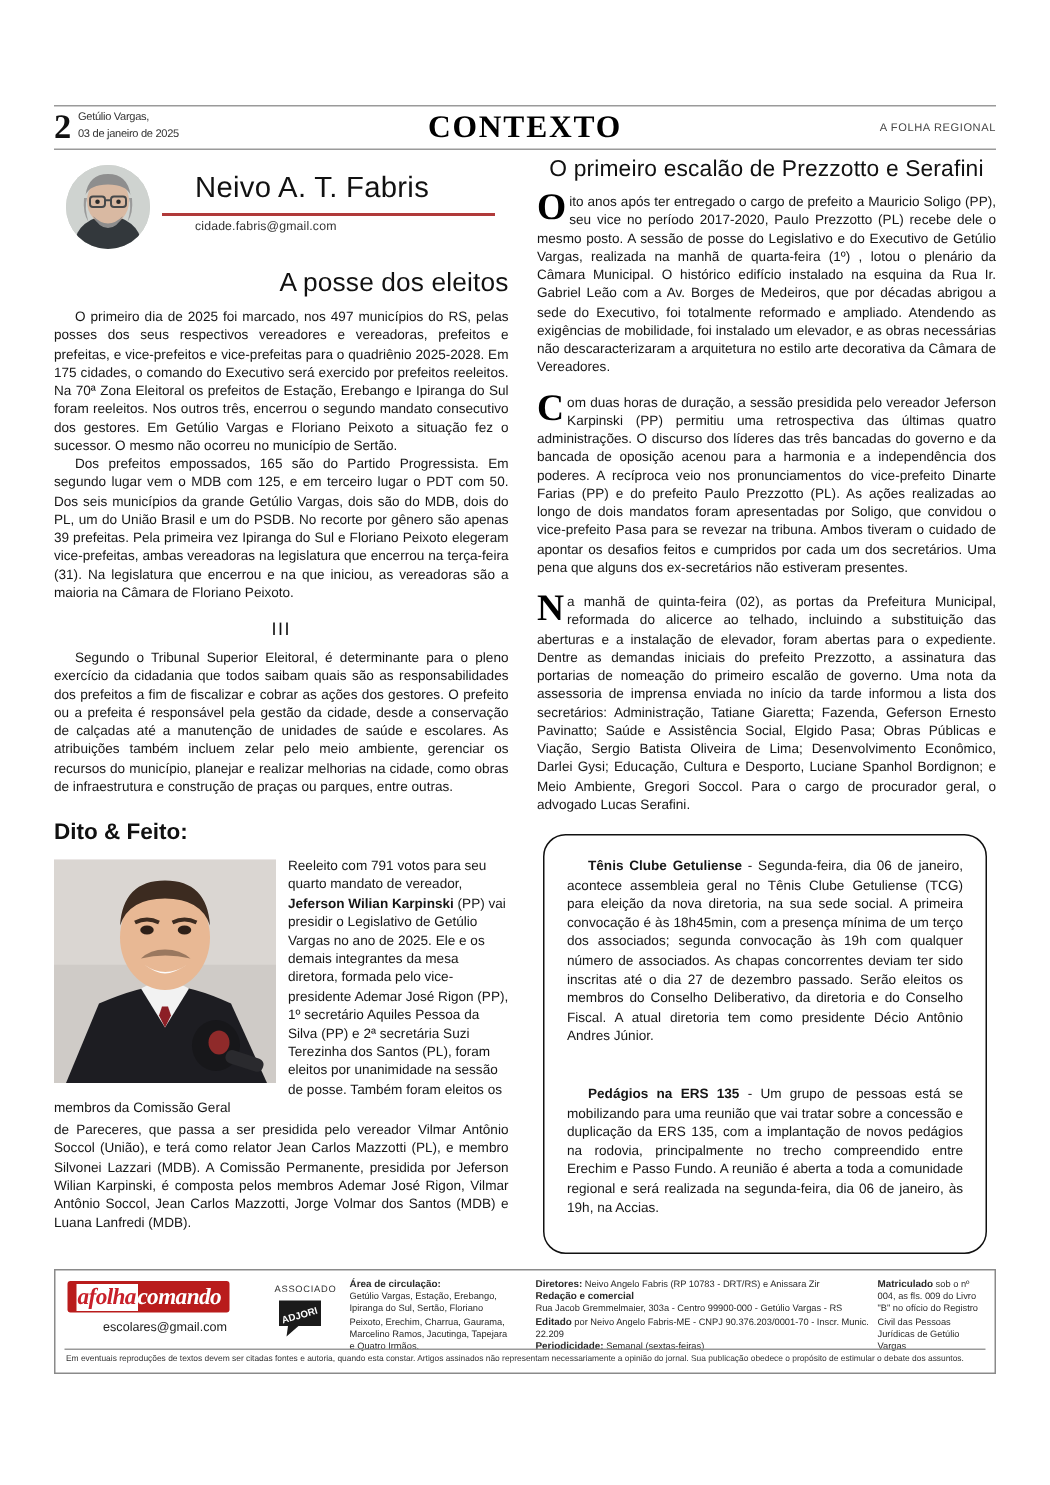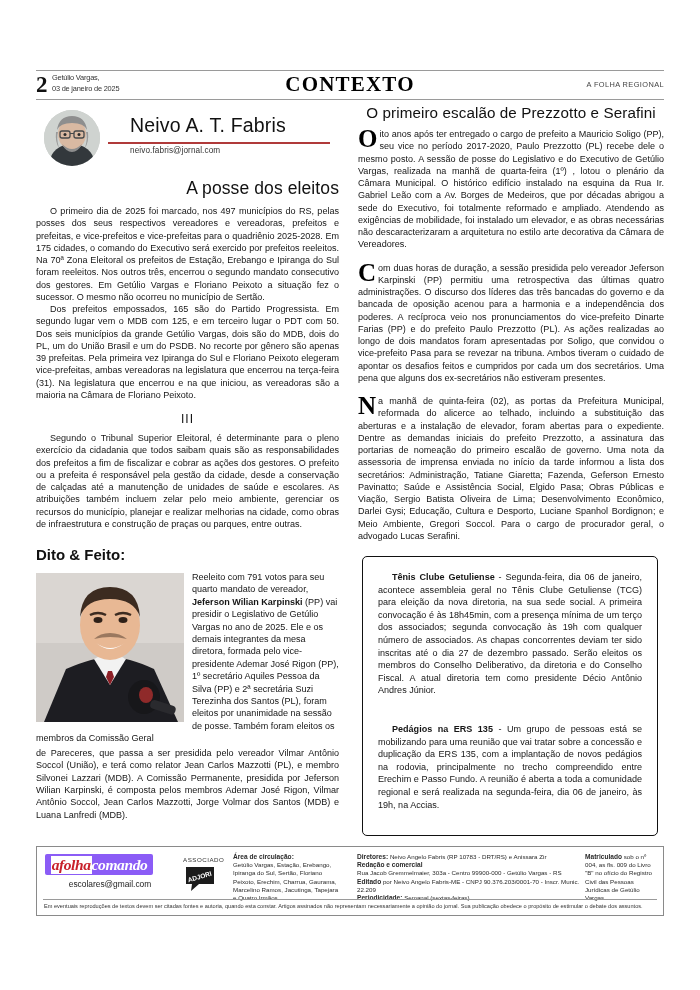--- a/index.html
+++ b/index.html
@@ -223,21 +223,21 @@
   .clearfix::after { content:""; display:block; clear:both; }
 
   
   .notes-box {
     position: absolute;
     left: 362px;
     top: 556px;
     width: 296px;
     height: 280px;
     border: 1.6px solid #111;
-    border-radius: 5px;
+    border-radius: 15px;
     box-sizing: border-box;
     background: #fff;
   }
   .notes-box .inner-shadow {
     position: absolute;
     left: 3px; top: 3px; right: -3px; bottom: -3px;
     border: 1px solid #8d8d8d;
     border-radius: 15px;
     z-index: -1;
   }
@@ -269,21 +269,21 @@
   .exp-row {
     position: relative;
     height: 52px;
   }
   .logo-box {
     position: absolute;
     left: 8px;
     top: 7px;
     width: 108px;
     height: 21px;
-    background: #8b5cf6;
+    background: #b91c1c;
     border-radius: 2px;
   }
   .logo-text {
     position: absolute;
     left: 0; top: 0;
     width: 100%;
     height: 100%;
     display: flex;
     align-items: center;
     justify-content: center;
@@ -383,21 +383,21 @@
           <path d="M18 34 Q28 44 38 34 Q34 42 28 42 Q22 42 18 34Z" fill="#8d8d8d"></path>
           <rect x="16" y="21" width="10" height="7" rx="2" fill="none" stroke="#45484a" stroke-width="1.3"></rect>
           <rect x="30" y="21" width="10" height="7" rx="2" fill="none" stroke="#45484a" stroke-width="1.3"></rect>
           <line x1="26" y1="23.5" x2="30" y2="23.5" stroke="#45484a" stroke-width="1.2"></line>
           <circle cx="21" cy="24.5" r="1.5" fill="#2b2b2b"></circle>
           <circle cx="35" cy="24.5" r="1.5" fill="#2b2b2b"></circle>
         </svg>
       </div>
       <div class="author-name">Neivo A. T. Fabris</div>
       <div class="author-rule"></div>
-      <div class="author-mail">neivo.fabris@jornal.com</div>
+      <div class="author-mail">cidade.fabris@gmail.com</div>
     </div>
 
     <h1 class="headline-left">A posse dos eleitos</h1>
 
     <p class="body">O primeiro dia de 2025 foi marcado, nos 497 municípios do RS, pelas posses dos seus respectivos vereadores e vereadoras, prefeitos e prefeitas, e vice-prefeitos e vice-prefeitas para o quadriênio 2025-2028. Em 175 cidades, o comando do Executivo será exercido por prefeitos reeleitos. Na 70ª Zona Eleitoral os prefeitos de Estação, Erebango e Ipiranga do Sul foram reeleitos. Nos outros três, encerrou o segundo mandato consecutivo dos gestores. Em Getúlio Vargas e Floriano Peixoto a situação fez o sucessor. O mesmo não ocorreu no município de Sertão.</p>
 
     <p class="body">Dos prefeitos empossados, 165 são do Partido Progressista. Em segundo lugar vem o MDB com 125, e em terceiro lugar o PDT com 50. Dos seis municípios da grande Getúlio Vargas, dois são do MDB, dois do PL, um do União Brasil e um do PSDB. No recorte por gênero são apenas 39 prefeitas. Pela primeira vez Ipiranga do Sul e Floriano Peixoto elegeram vice-prefeitas, ambas vereadoras na legislatura que encerrou na terça-feira (31). Na legislatura que encerrou e na que iniciou, as vereadoras são a maioria na Câmara de Floriano Peixoto.</p>
 
     <div class="roman">III</div>
     <p class="body">Segundo o Tribunal Superior Eleitoral, é determinante para o pleno exercício da cidadania que todos saibam quais são as responsabilidades dos prefeitos a fim de fiscalizar e cobrar as ações dos gestores. O prefeito ou a prefeita é responsável pela gestão da cidade, desde a conservação de calçadas até a manutenção de unidades de saúde e escolares. As atribuições também incluem zelar pelo meio ambiente, gerenciar os recursos do município, planejar e realizar melhorias na cidade, como obras de infraestrutura e construção de praças ou parques, entre outras.</p>

